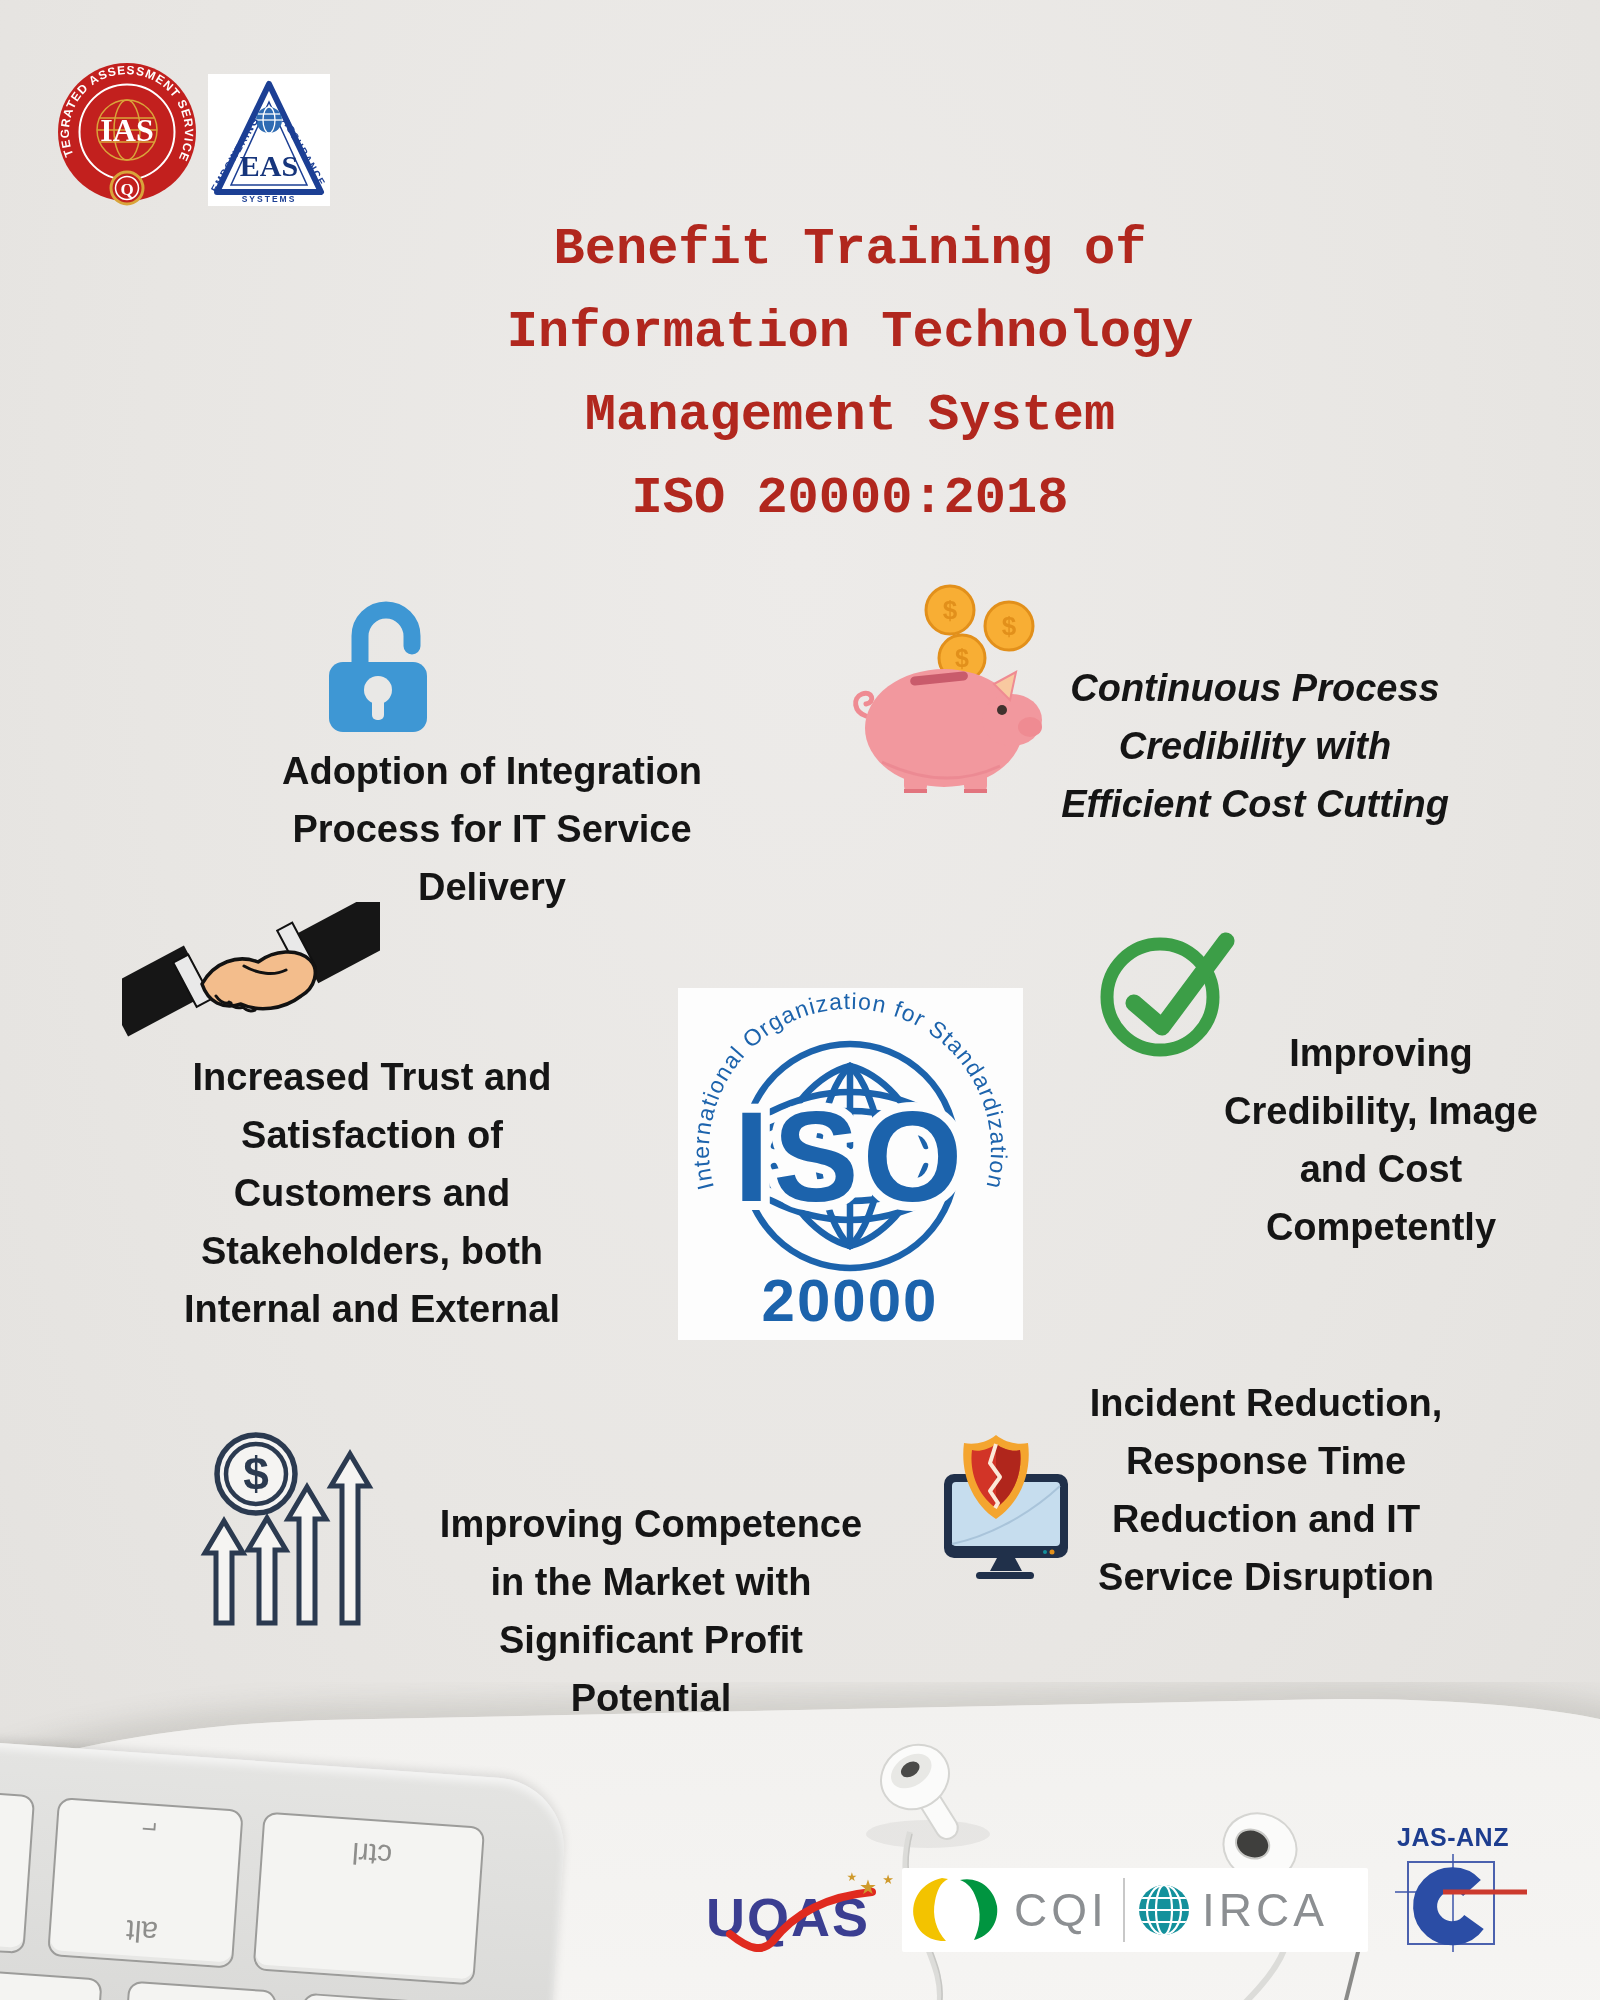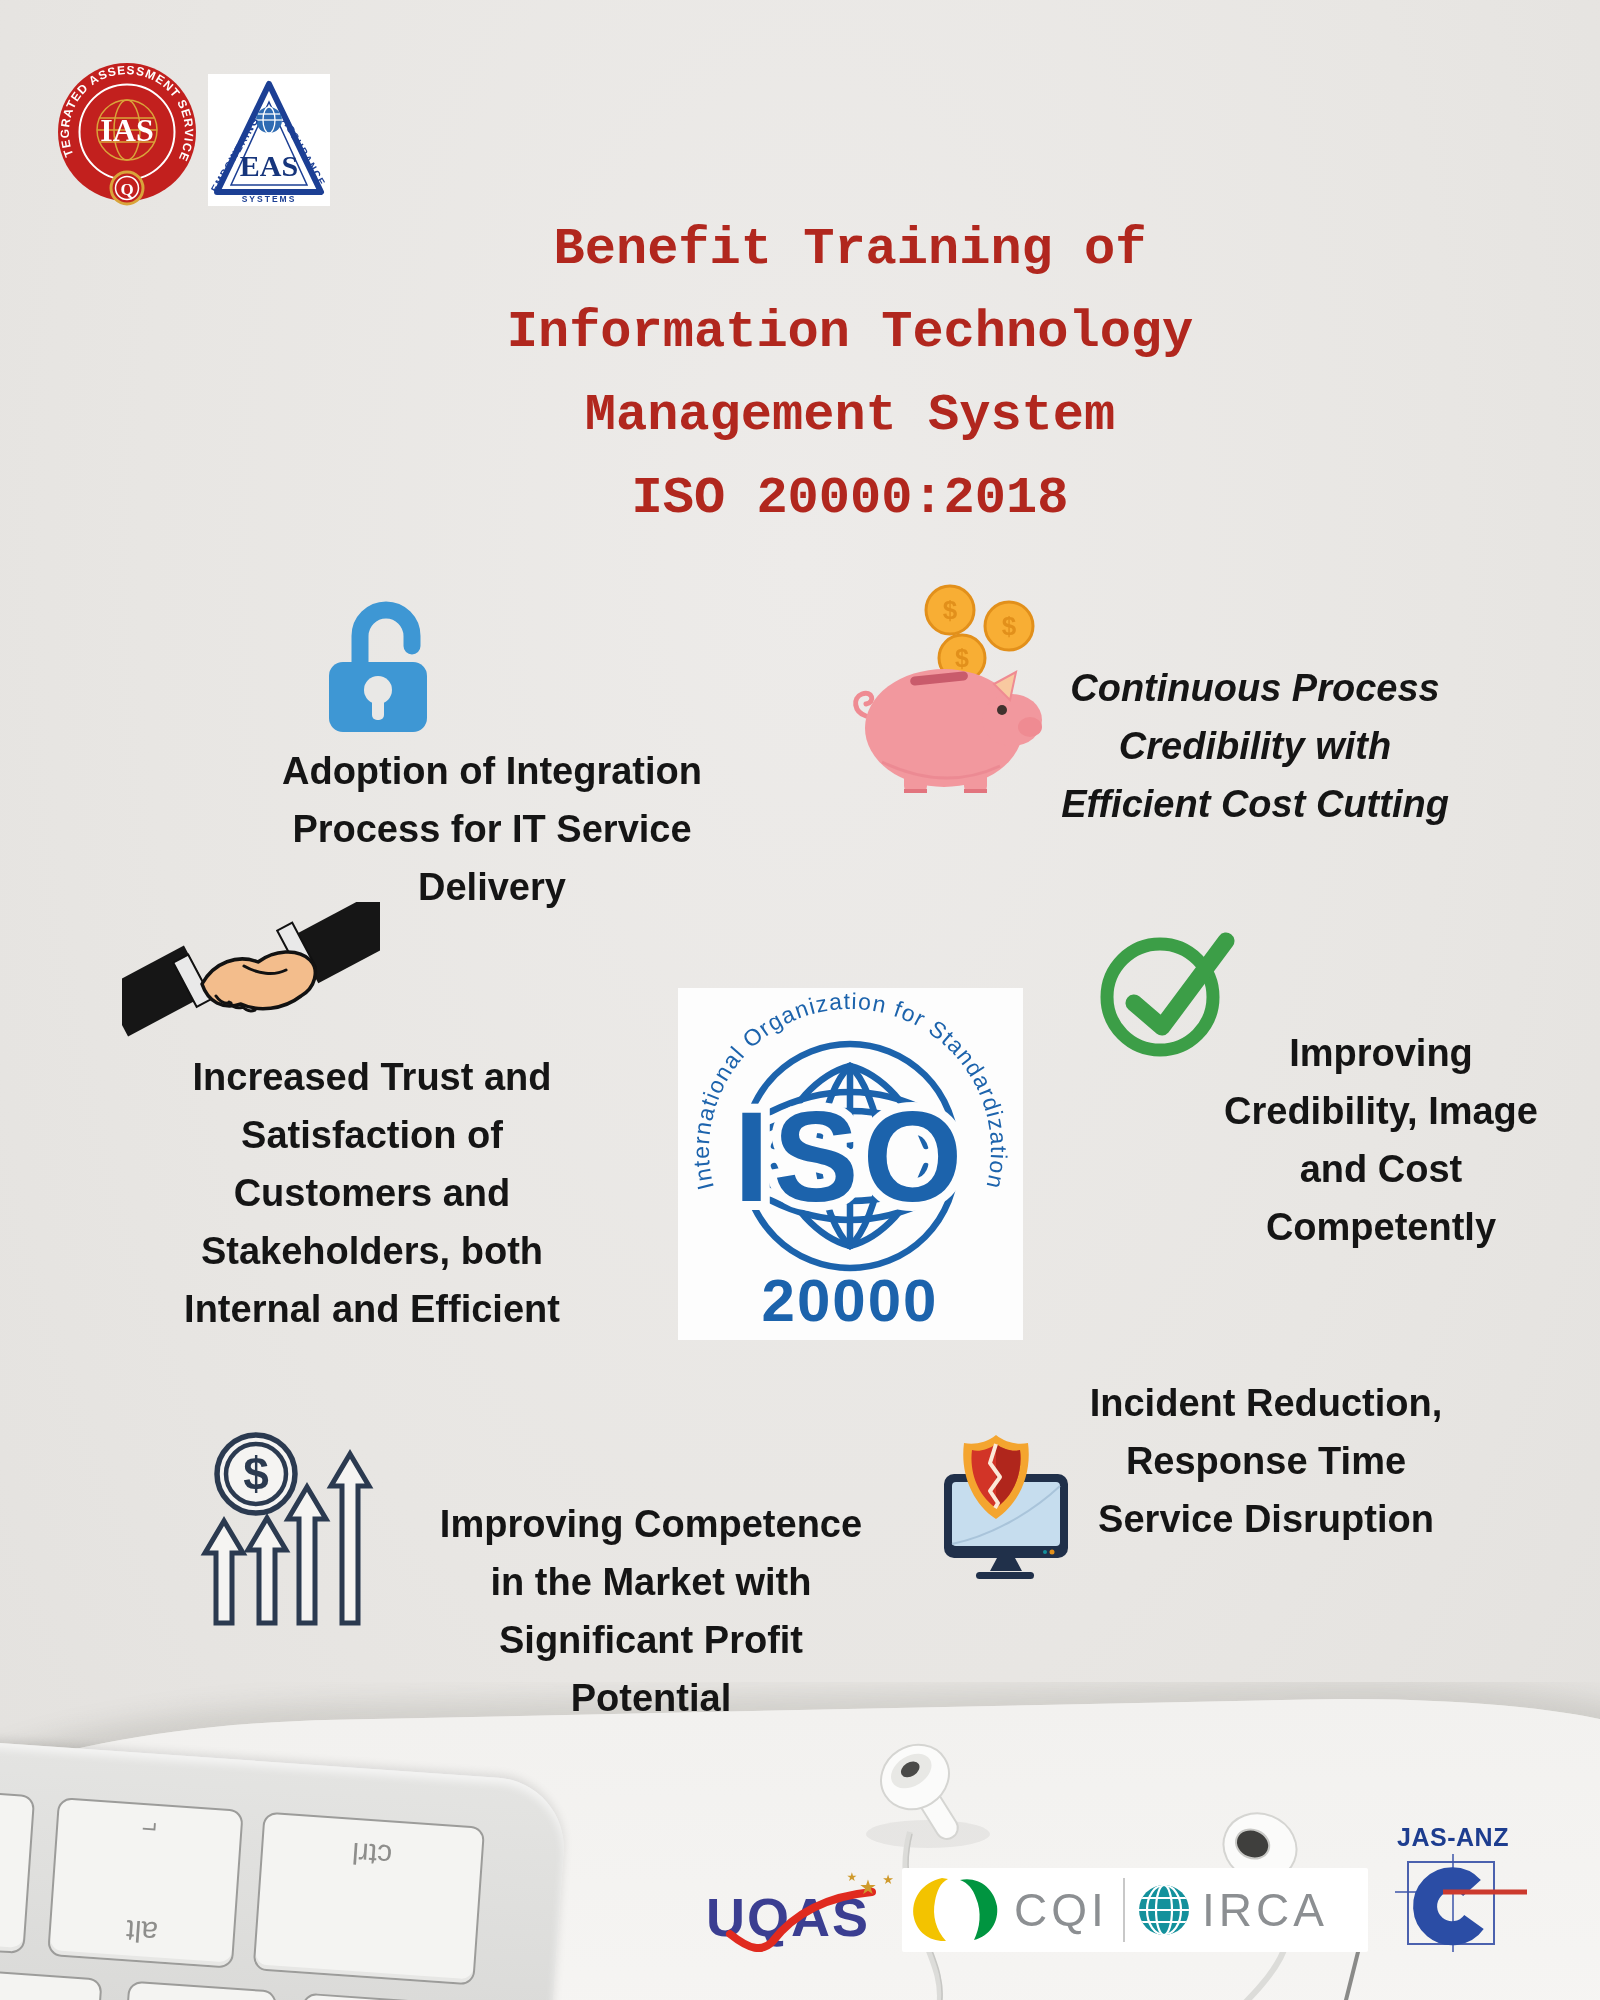--- a/index.html
+++ b/index.html
@@ -191,21 +191,21 @@
     <rect x="166" y="22" width="17" height="50" transform="rotate(-28 174 47)" fill="#e9e9e9" stroke="#111111" stroke-width="2"></rect>
     <path d="M80,82 C 92,60 116,52 136,60 C 152,48 176,46 188,58 C 198,68 193,86 179,94 C 161,108 136,110 119,102 C 101,108 86,100 80,82 Z" fill="#f3bd8c" stroke="#121212" stroke-width="3.5" stroke-linejoin="round"></path>
     <path d="M122,64 C 136,72 152,74 164,68" stroke="#121212" stroke-width="3" fill="none" stroke-linecap="round"></path>
     <path d="M94,94 q6,9 15,7 M107,100 q6,8 14,5 M120,104 q6,7 13,4" stroke="#121212" stroke-width="3" fill="none" stroke-linecap="round"></path>
   </svg>
   <div class="benefit" style="left:372px;top:1048px;">
     <div>Increased Trust and</div>
     <div>Satisfaction of</div>
     <div>Customers and</div>
     <div>Stakeholders, both</div>
-    <div>Internal and Efficient</div>
+    <div>Internal and External</div>
   </div>
 
   <svg class="abs" style="left:678px;top:988px;" width="345" height="352" viewBox="0 0 345 352">
     <rect x="0" y="0" width="345" height="352" fill="#fdfdfd"></rect>
     <defs>
         <path id="isoring" d="M 49.9,232.5 A 141,141 0 1 1 294.1,232.5"></path>
       </defs>
     <text font-size="23" fill="#1c63ac" letter-spacing="1.2">
       <textPath href="#isoring" startOffset="50%" text-anchor="middle">International Organization for Standardization</textPath>
     </text>
@@ -271,20 +271,21 @@
     <g transform="translate(26,5)">
       <path d="M30,0 C40,8 52,10 62,8 C66,38 54,68 30,84 C6,68 -6,38 -2,8 C8,10 20,8 30,0 Z" fill="#f4a52f"></path>
       <path d="M30,9 C38,15 48,17 54,15 C57,39 47,61 30,73 C13,61 3,39 6,15 C12,17 22,15 30,9 Z" fill="#d23427"></path>
       <path d="M30,9 C38,15 48,17 54,15 C57,39 47,61 30,73 V9 Z" fill="#aa241b" opacity="0.85"></path>
       <path d="M30,9 L24,28 L34,42 L24,56 L32,68 L29,73" stroke="#fbe9d8" stroke-width="4" fill="none" stroke-linejoin="round"></path>
     </g>
   </svg>
   <div class="benefit" style="left:1266px;top:1374px;">
     <div>Incident Reduction,</div>
     <div>Response Time</div>
+    <div>Reduction and IT</div>
     <div>Service Disruption</div>
   </div>
 
   <svg class="abs" style="left:700px;top:1872px;" width="200" height="85" viewBox="0 0 200 85">
     <text x="88" y="64" text-anchor="middle" font-size="54" font-weight="bold" fill="#3b3e91" letter-spacing="2">UQAS</text>
     <path d="M30,62 C 50,78 62,80 72,70 C 95,40 130,24 172,20" stroke="#e02a1f" stroke-width="8" fill="none" stroke-linecap="round"></path>
     <text x="168" y="22" font-size="20" fill="#cf9a2c" text-anchor="middle">★</text>
     <text x="188" y="12" font-size="13" fill="#cf9a2c" text-anchor="middle">★</text>
     <text x="152" y="9" font-size="12" fill="#cf9a2c" text-anchor="middle">★</text>
   </svg>

